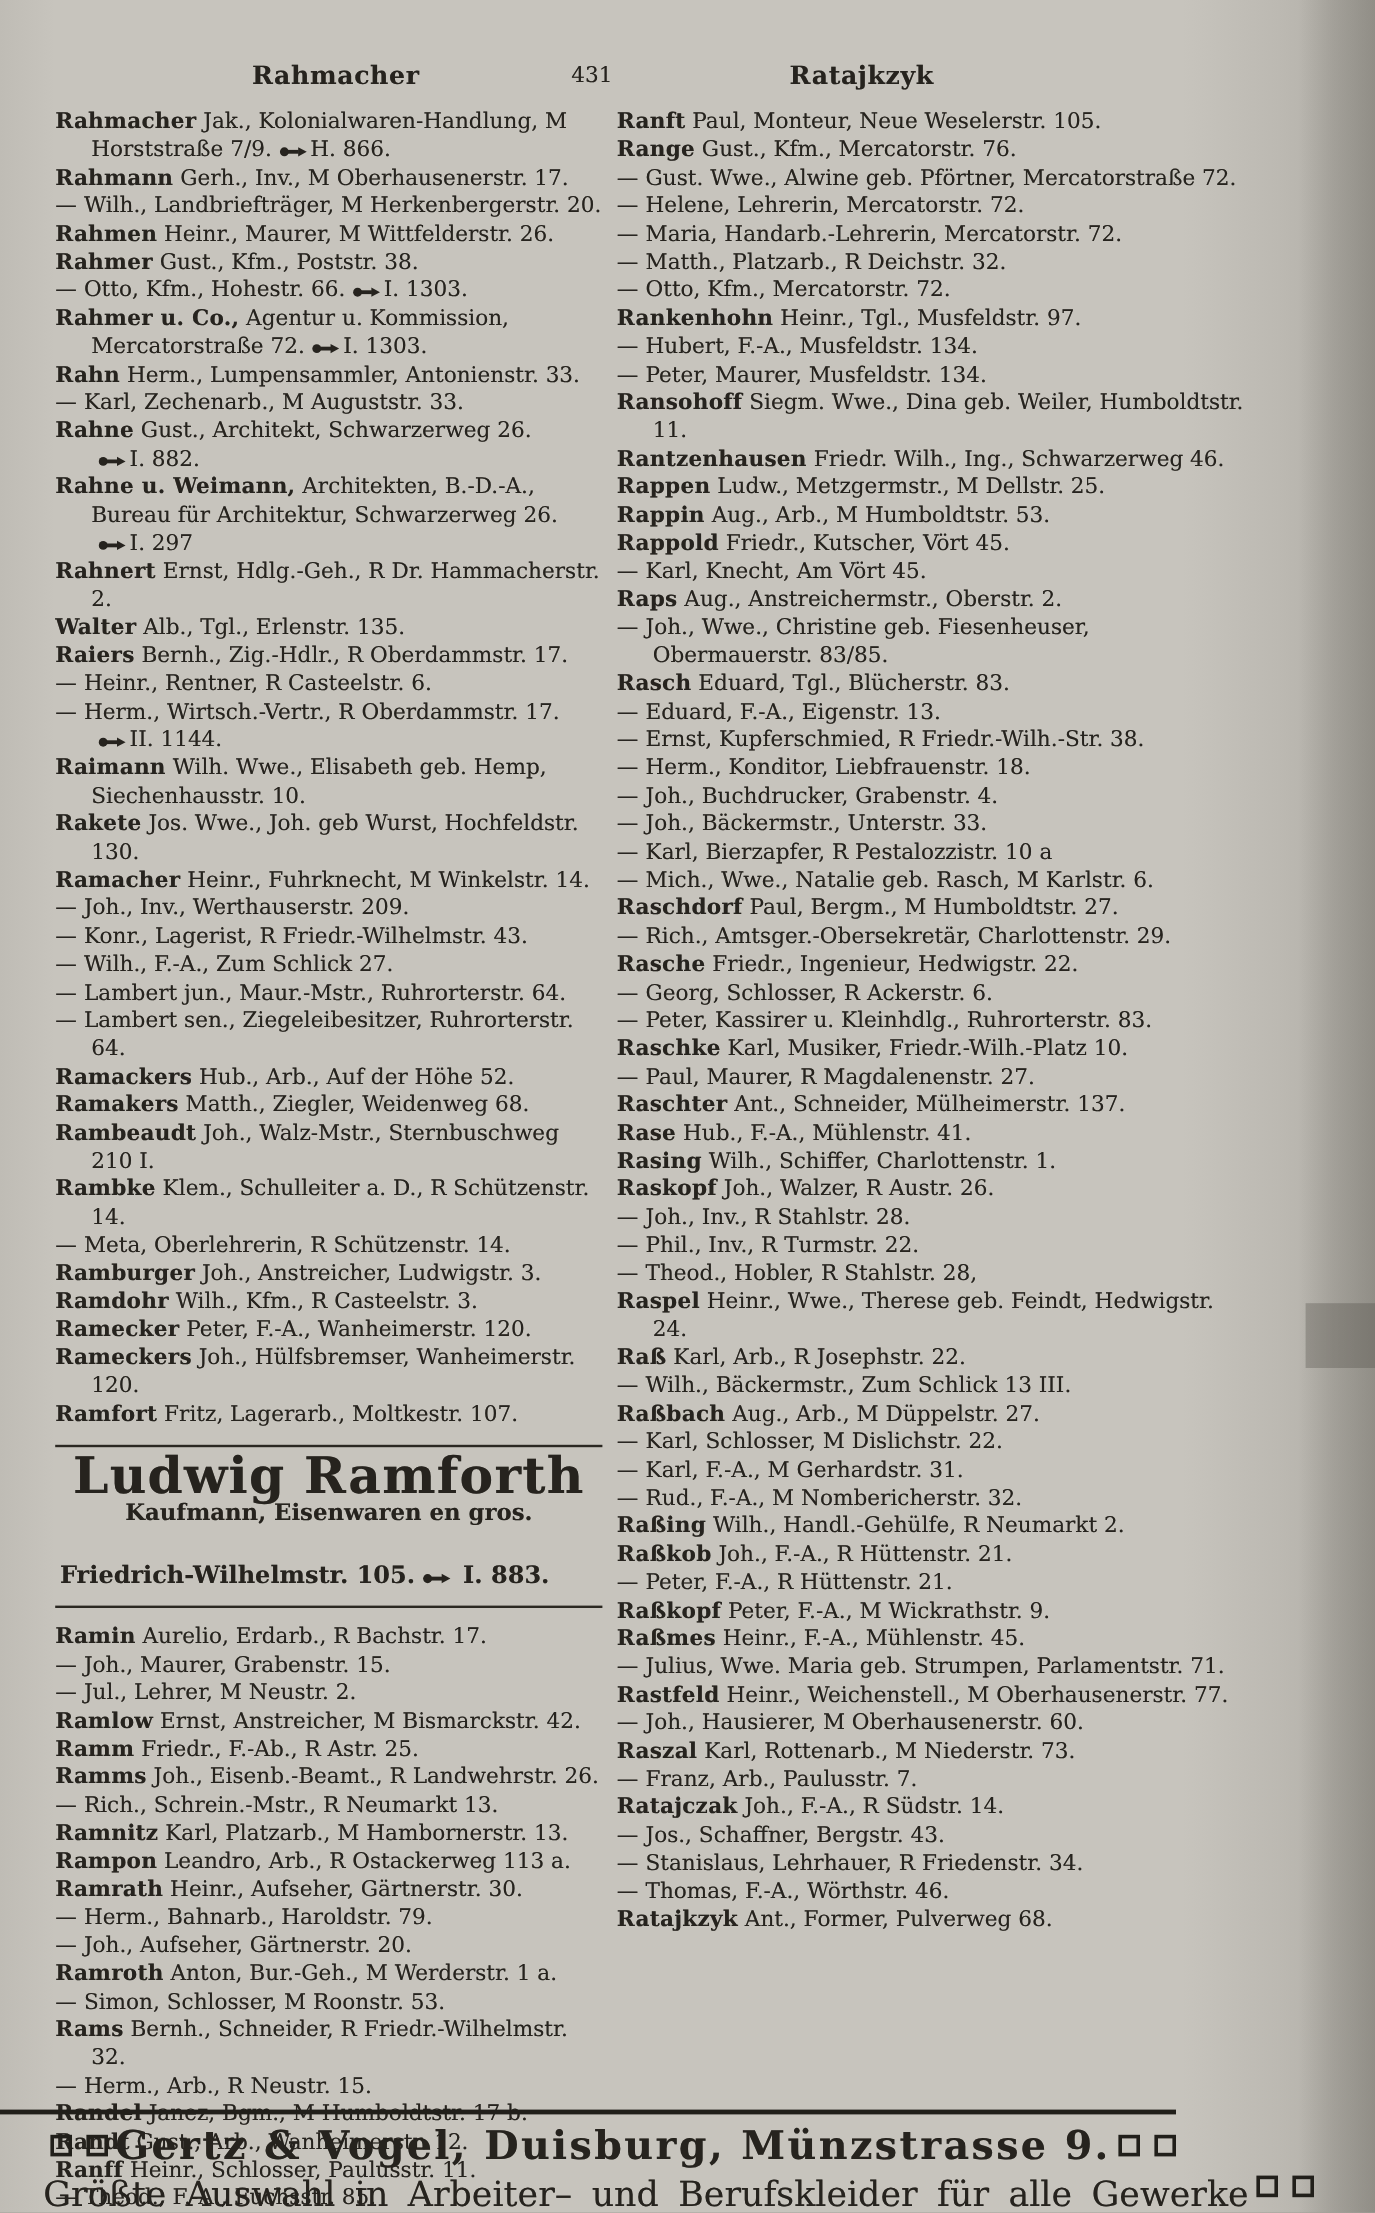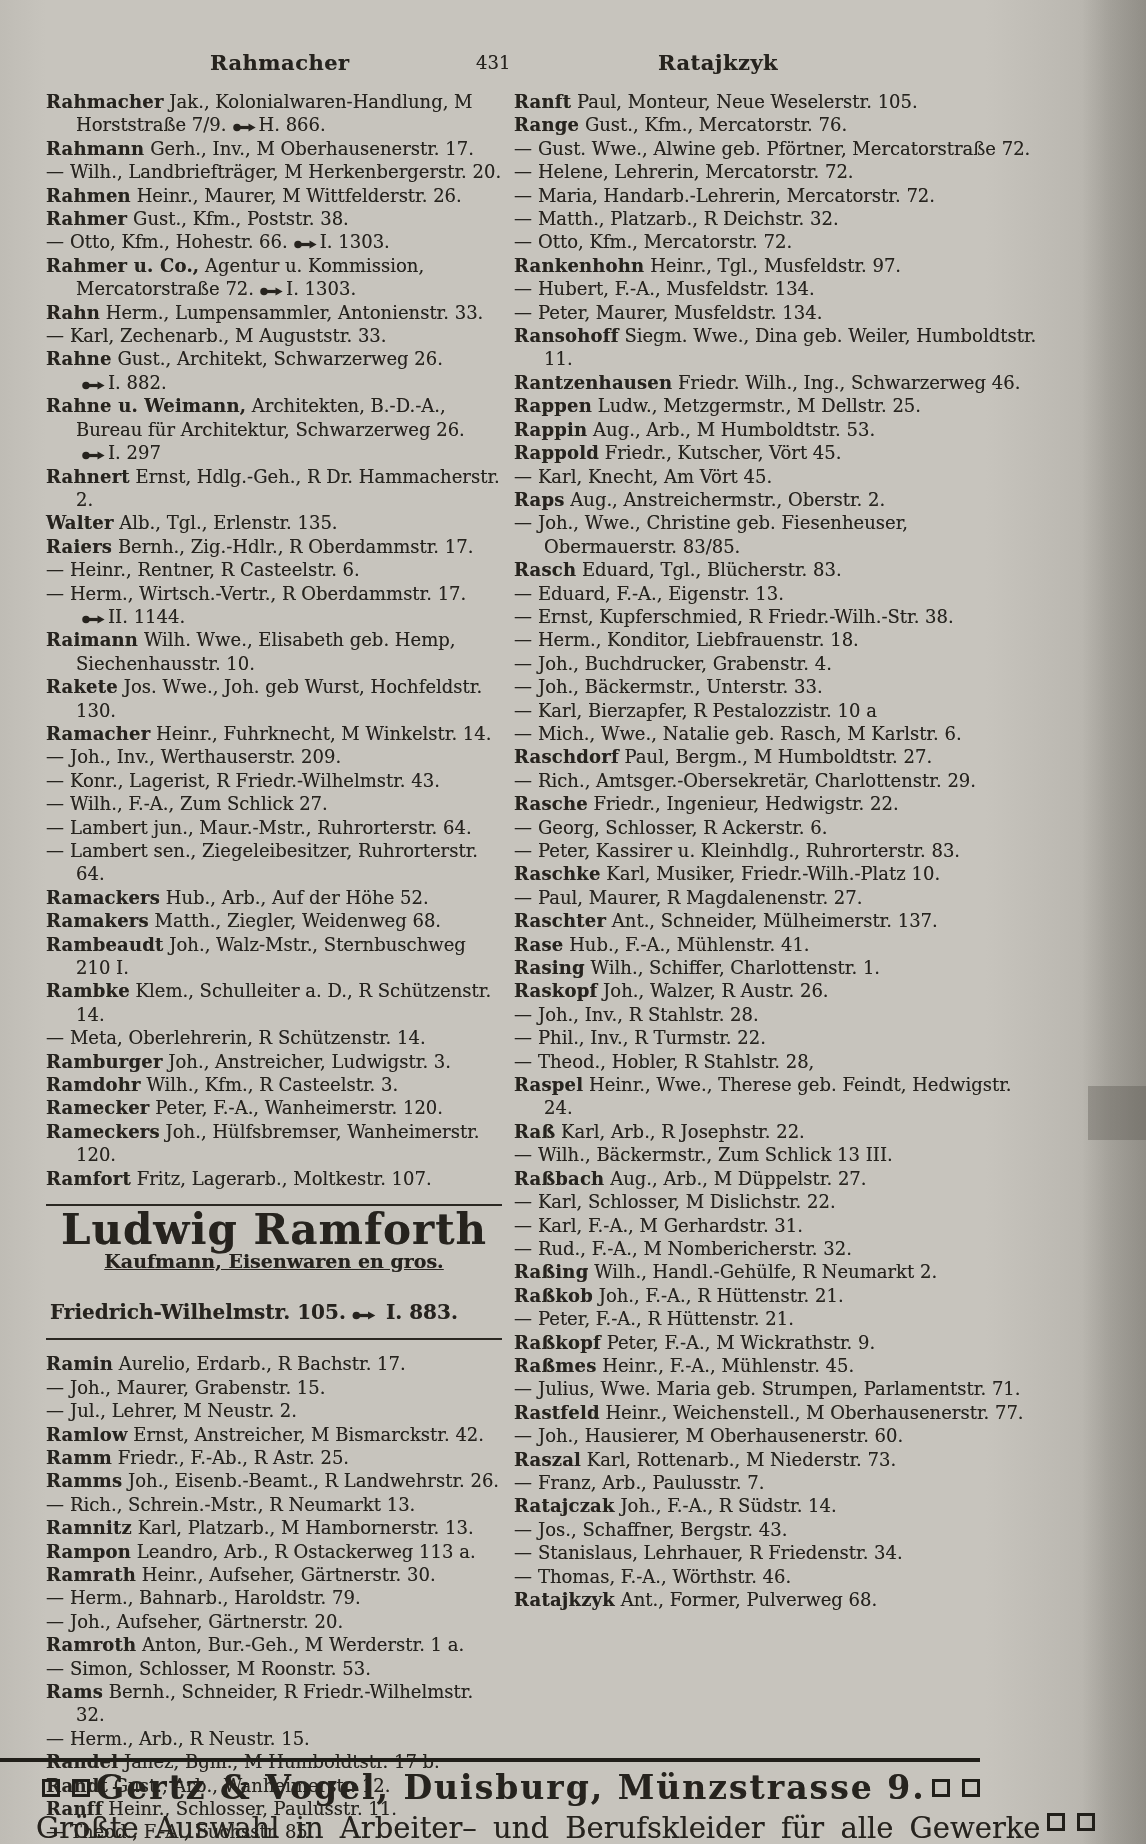--- a/index.html
+++ b/index.html
@@ -34,21 +34,21 @@
   .col-right{width:524px;}
   .entry{margin:0;padding-left:30px;text-indent:-30px;}
   .lead{font-weight:bold;letter-spacing:0.2px;}
   .lead.dash{font-weight:normal;}
   .phone-wrap{white-space:nowrap;}
   .ph-svg{fill:var(--ink);vertical-align:-1px;margin:0 3px 0 6px;}
 
   
   .ad-box{margin:14px 0 12px;padding:12px 4px 14px;border-top:2px solid #2b2822;border-bottom:2px solid #2b2822;text-align:center;}
   .ad-name{font-size:42px;font-weight:bold;letter-spacing:1px;margin-bottom:8px;}
-  .ad-sub{font-size:19px;font-weight:bold;margin-bottom:24px;text-decoration:underline;}
+  .ad-sub{font-size:19px;font-weight:bold;margin-bottom:24px;}
   .ad-line3{display:flex;align-items:center;font-size:20px;font-weight:bold;text-align:left;margin-top:28px;}
 
   
   .footer{position:absolute;top:1758px;left:0;width:980px;border-top:4px solid #211f1a;padding-top:6px;}
   .footer-line1{display:flex;align-items:center;justify-content:space-between;padding:0 36px;}
   .footer-text1{font-size:33px;font-weight:bold;letter-spacing:2px;white-space:nowrap;}
   .orn{white-space:nowrap;}
   .orn .sq{display:inline-block;width:12px;height:12px;border:3px solid #211f1a;margin:0 6px;vertical-align:middle;}
   .footer-line2{display:flex;align-items:flex-start;justify-content:space-between;padding:4px 36px 0;}
   .footer-text2{font-size:29px;word-spacing:7px;white-space:nowrap;}

